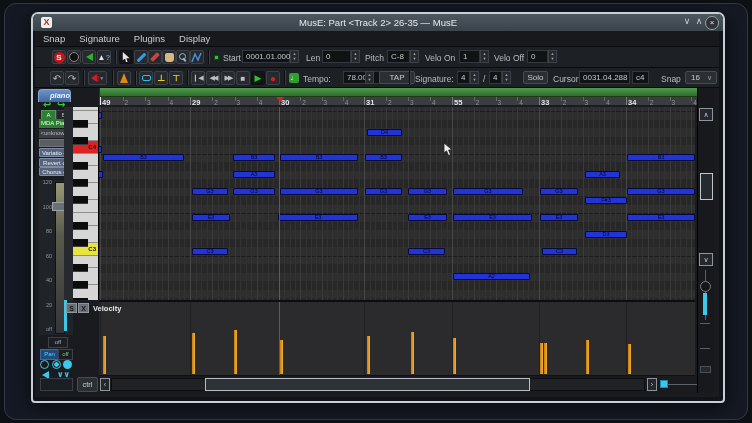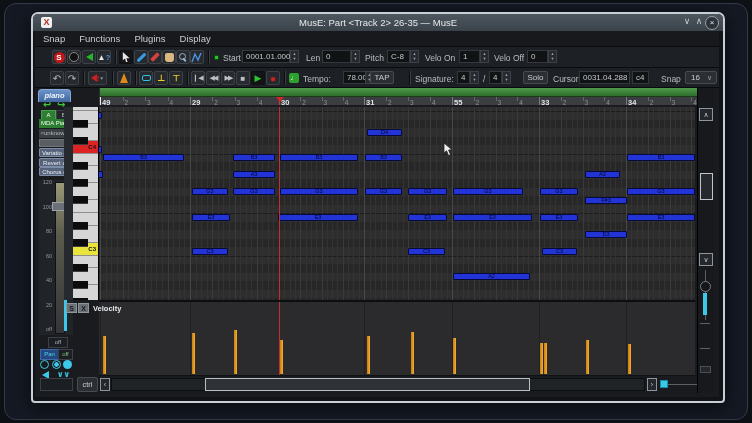--- a/index.html
+++ b/index.html
@@ -51,21 +51,21 @@
     <div class="titlebar">
       <div class="appicon">X</div>
       <div class="title">MusE: Part &lt;Track 2&gt; 26-35 — MusE</div>
       <div class="wbtn" style="right:30px">∨</div>
       <div class="wbtn" style="right:18px">∧</div>
       <div class="closebtn">×</div>
     </div>
 
     <div class="menubar">
         <span class="menuitem">Snap</span>
-        <span class="menuitem">Functions</span>
+        <span class="menuitem">Signature</span>
         <span class="menuitem">Plugins</span>
         <span class="menuitem">Display</span>
       </div>
 
     <div class="tbar tb1">
       <div class="tbtn" style="left:17px">
           <span style="width:11px;height:11px;border-radius:50%;background:#c01818;color:#fff;font-size:8px;font-weight:bold;line-height:11px;text-align:center;">S</span>
         </div>
       <div class="tbtn" style="left:32px">
           <span style="width:10px;height:10px;border-radius:50%;background:#111;border:1px solid #888;box-sizing:border-box;"></span>
@@ -162,39 +162,39 @@
           <span style="color:#2ec42e;font-size:9px">▶</span>
         </div>
       <div class="tbtn" style="left:231px">
           <span style="color:#d02020;font-size:10px">●</span>
         </div>
       <div class="sep" style="left:249px"></div>
       <span class="icon-c" style="left:254px;top:5px;width:10px;height:10px;background:#2ea02e;border-radius:2px;color:#fff;font-size:7px;text-align:center;line-height:10px">♩</span>
       <span class="lbl" style="left:268px">Tempo:</span>
       <div class="field" style="left:308px;width:40px">78.00</div>
       <div class="spin" style="left:330px">▲<br>▼</div>
-      <div class="pbtn" style="left:335px;width:24px;line-height:12px">TAP</div>
+      <div class="pbtn" style="left:344px;width:36px;line-height:12px">TAP</div>
       <div class="sep" style="left:374px"></div>
       <span class="lbl" style="left:380px">Signature:</span>
       <div class="field" style="left:422px;width:13px">4</div>
       <div class="spin" style="left:435px">▲<br>▼</div>
       <span class="lbl" style="left:448px">/</span>
       <div class="field" style="left:454px;width:13px">4</div>
       <div class="spin" style="left:467px">▲<br>▼</div>
       <div class="pbtn" style="left:488px;width:25px;line-height:12px">Solo</div>
       <span class="lbl" style="left:518px">Cursor</span>
       <div class="field" style="left:544px;width:51px">0031.04.288</div>
       <div class="field" style="left:597px;width:17px">c4</div>
       <span class="lbl" style="left:626px">Snap</span>
       <div class="pbtn" style="left:650px;width:32px;text-align:left;padding-left:5px;line-height:12px"><span>16</span><span style="float:right;margin-right:4px;color:#9aa0a6;font-size:7px">∨</span></div>
     </div>
 
     <div class="main">
 
-      <div class="abs" style="left:3px;top:1px;width:31px;height:12px;background:linear-gradient(#6a92c8,#41689e);border:1px solid #84a8d8;border-bottom:none;border-radius:4px 4px 0 0;color:#eef4ff;font-size:7.5px;font-style:italic;text-align:center;line-height:12px;font-weight:bold">piano</div>
+      <div class="abs" style="left:3px;top:1px;width:31px;height:12px;background:linear-gradient(#6a92c8,#41689e);border:1px solid #84a8d8;border-bottom:none;border-radius:4px 4px 0 0;color:#eef4ff;font-size:7.5px;font-style:italic;text-align:right;line-height:12px;font-weight:bold">piano</div>
       <div class="abs" style="left:8px;top:11px;color:#3ec43e;font-size:10px;font-weight:bold">↩</div>
       <div class="abs" style="left:22px;top:11px;color:#3ec43e;font-size:10px;font-weight:bold">↪</div>
       <div class="abs" style="left:6px;top:22px;width:13px;height:8px;background:#2f7d32;border:1px solid #4aa04e;color:#e8ffe8;font-size:6px;text-align:center;line-height:8px">A</div>
       <div class="abs" style="left:21px;top:22px;width:13px;height:8px;background:#23262a;border:1px solid #3c4147;color:#b8bdc2;font-size:6px;text-align:center;line-height:8px">B</div>
       <div class="abs" style="left:4px;top:31px;width:34px;height:9px;background:#2f7d32;color:#eaffea;font-size:6px;line-height:9px;text-align:center;white-space:nowrap;overflow:hidden">MDA Piano</div>
       <div class="abs" style="left:4px;top:41px;width:34px;height:9px;background:#3a3f44;color:#b4b9bf;font-size:6px;line-height:9px;text-align:center;white-space:nowrap;overflow:hidden">&lt;unknown&gt;</div>
       <div class="abs" style="left:4px;top:51px;width:34px;height:8px;background:#595e63;border:1px solid #70757a;box-sizing:border-box"></div>
       <div class="panelbtn" style="top:60px">Variatio off</div>
       <div class="panelbtn" style="top:69.5px">Revert off</div>
       <div class="panelbtn" style="top:79px">Chorus off</div>

